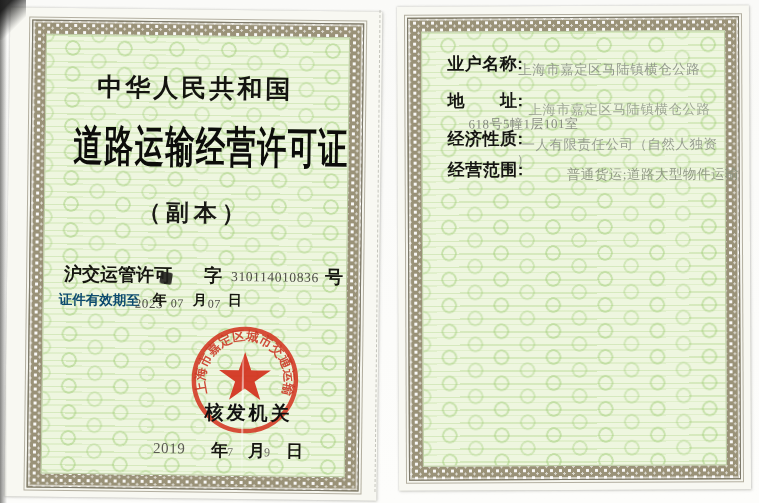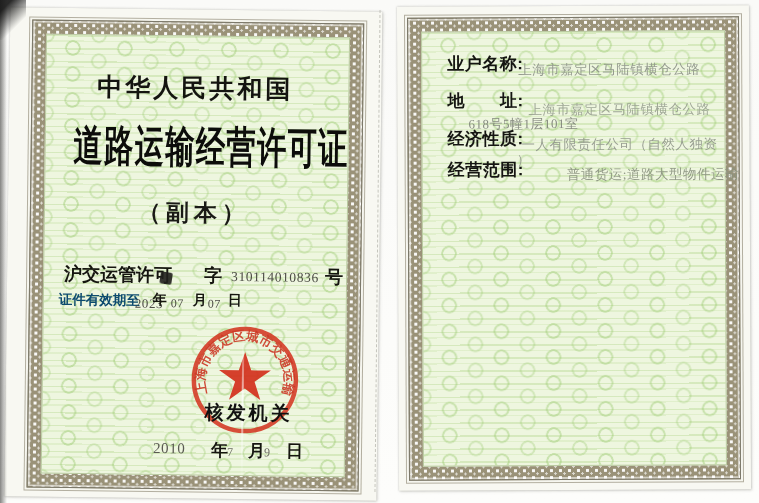--- a/index.html
+++ b/index.html
@@ -116,21 +116,21 @@
         <text font-size="13" fill="#cb3a26" opacity=".9" font-weight="700" font-family="Liberation Serif, DejaVu Serif, serif">
           <textPath href="#sealArc" textLength="192" lengthAdjust="spacingAndGlyphs">上海市嘉定区城市交通运输管理所</textPath>
         </text>
       </svg>
       <div class="star-icon"></div>
     </div>
     <div class="crease"></div>
 
     <div class="issuer-label">核发机关</div>
 
-    <div class="lp-abs serif num-print" style="left:148px;top:431px;font-size:15px;color:#5a5a52;">2010</div>
+    <div class="lp-abs serif num-print" style="left:148px;top:431px;font-size:15px;color:#5a5a52;">2019</div>
     <div class="lp-abs serif unit-char" style="left:206px;top:429px;font-size:17px;">年</div>
     <div class="lp-abs serif num-print" style="left:222px;top:435px;font-size:12px;color:#6e6e64;">7</div>
     <div class="lp-abs serif unit-char" style="left:243px;top:429px;font-size:17px;">月</div>
     <div class="lp-abs serif num-print" style="left:259px;top:435px;font-size:12px;color:#6e6e64;">9</div>
     <div class="lp-abs serif unit-char" style="left:281px;top:429px;font-size:17px;">日</div>
   </div>
 
   <div class="page page-right">
     <div class="frame frame-right">
       <div class="cert-bg"></div>

